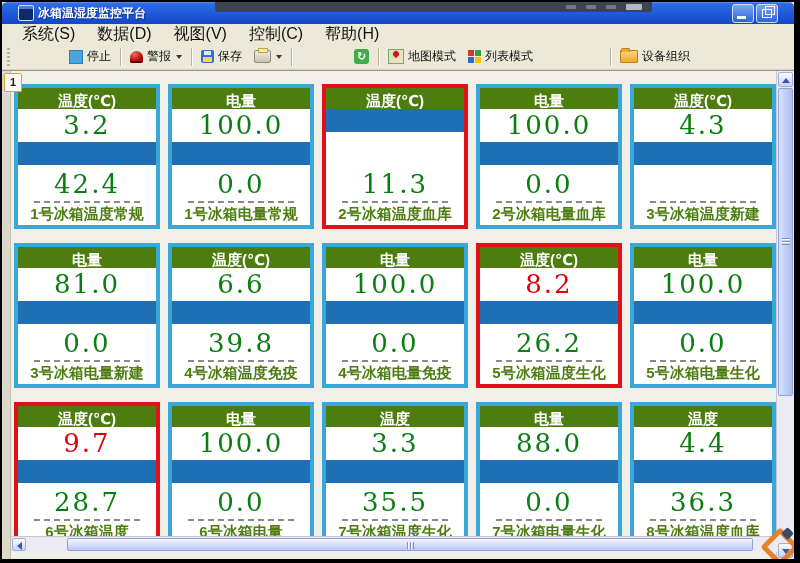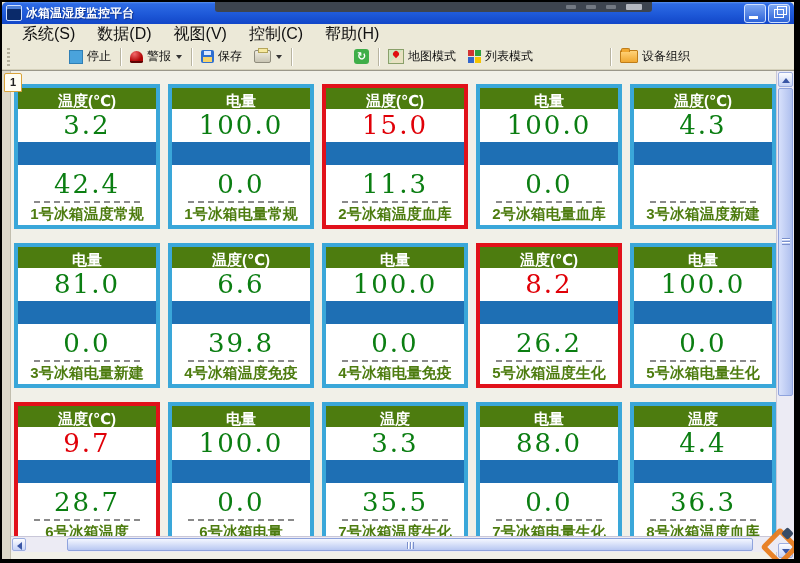--- a/index.html
+++ b/index.html
@@ -3,21 +3,21 @@
 <meta charset="utf-8">
 <style>
   html,body{margin:0;padding:0;background:#222;}
   .stage{position:relative;width:800px;height:563px;background:#000;overflow:hidden;
          font-family:"Liberation Sans","DejaVu Sans",sans-serif;}
   .window{position:absolute;left:2px;top:2px;right:6px;bottom:4px;background:#ECE9D8;}
 
   
   .titlebar{position:absolute;left:0;top:0;right:0;height:22px;
     background:linear-gradient(#5a93f0 0%, #2e6be5 8%, #1e59d8 55%, #1246c8 100%);
-    border-radius:5px 5px 0 0;display:flex;align-items:center;padding:0 4px;}
+    border-radius:5px 5px 0 0;display:flex;align-items:center;padding:0 16px;}
   .app-icon{width:14px;height:14px;background:#0a2a6a;border:1px solid #cfe0ff;border-radius:2px;
     box-shadow:inset 0 3px 0 #4d7fd6;margin-right:4px;flex:none;}
   .title-text{color:#fff;font-size:12px;font-weight:bold;text-shadow:1px 1px 1px #10338a;white-space:nowrap;}
   .win-btns{margin-left:auto;display:flex;gap:2px;}
   .win-btn{width:20px;height:17px;border:1px solid #cfe0ff;border-radius:3px;
     background:linear-gradient(#7da7f2,#2d63d8);position:relative;}
   .win-btn .min-glyph{position:absolute;left:4px;bottom:3px;width:9px;height:3px;background:#fff;}
   .win-btn .restore-glyph{position:absolute;left:5px;top:4px;width:8px;height:7px;border:1px solid #fff;background:transparent;}
   .win-btn .restore-glyph:before{content:"";position:absolute;left:2px;top:-4px;width:8px;height:7px;border:1px solid #fff;}
 
@@ -223,21 +223,20 @@
     <div class="card-header">电量</div>
     <div class="card-v1">100.0</div>
     <div class="card-band"></div>
     <div class="card-fill"></div>
     <div class="card-v2">0.0</div>
     <div class="card-dash"></div>
     <div class="card-label">1号冰箱电量常规</div>
   </div>
           <div class="card alarm">
     <div class="card-header">温度(℃)</div>
-    <div class="card-v1 red">15.0</div>
     <div class="card-band"></div>
     <div class="card-fill"></div>
     <div class="card-v2">11.3</div>
     <div class="card-dash"></div>
     <div class="card-label">2号冰箱温度血库</div>
   </div>
           <div class="card">
     <div class="card-header">电量</div>
     <div class="card-v1">100.0</div>
     <div class="card-band"></div>

